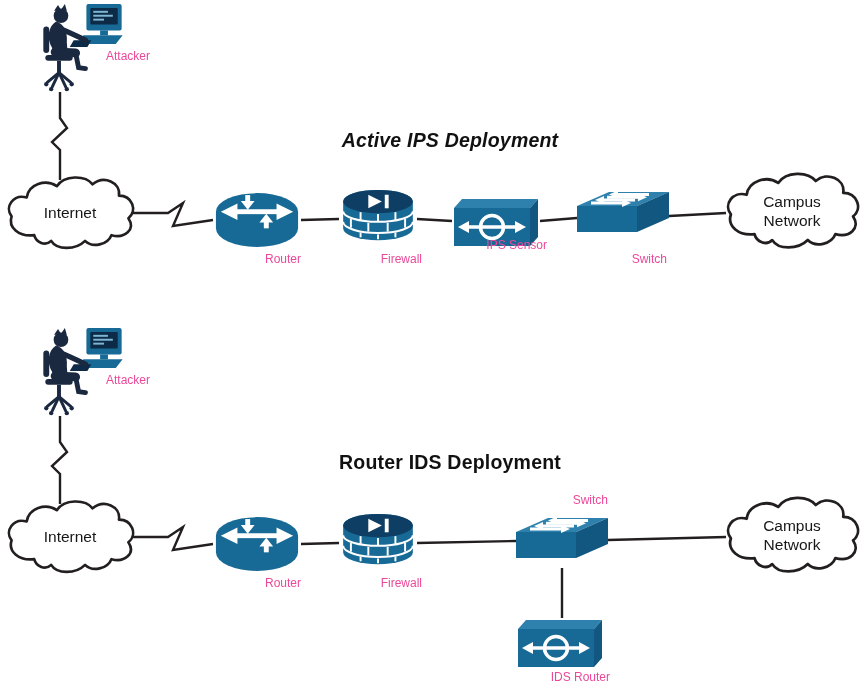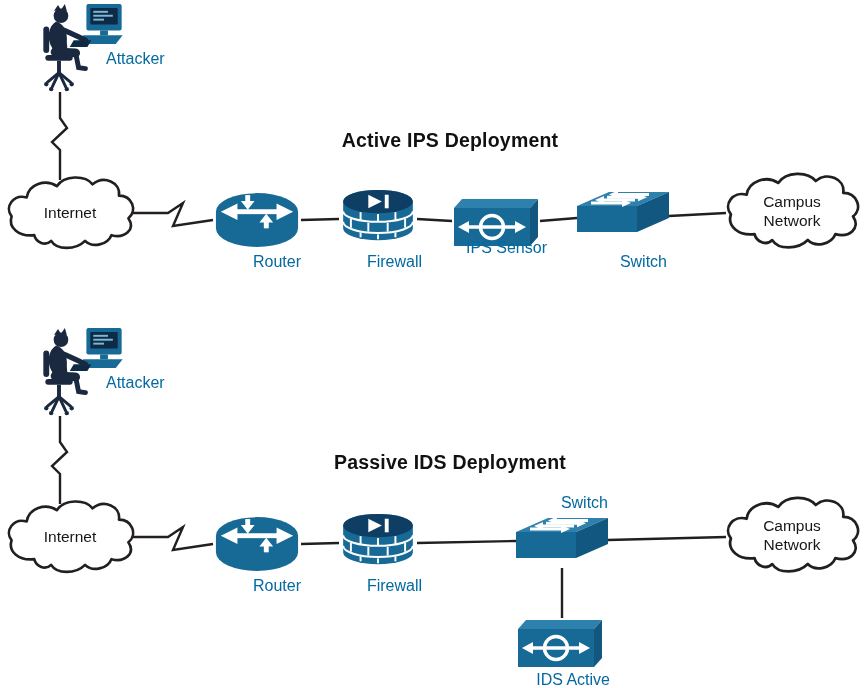--- a/index.html
+++ b/index.html
@@ -3,21 +3,21 @@
 <meta charset="utf-8">
 <style>
   html,body{margin:0;padding:0;background:#fff;}
   #canvas{
     position:relative;width:864px;height:688px;background:#ffffff;
     font-family:"Liberation Sans","DejaVu Sans",sans-serif;color:#1b1b1b;
     overflow:hidden;
   }
   svg.icon{position:absolute;display:block;}
   .label{
-    position:absolute;font-size:16px;line-height:1.15;color:#0369a1;
+    position:absolute;font-size:12px;line-height:1.15;color:#ec4899;
     white-space:nowrap;
   }
   .label.center{text-align:right;white-space:normal;}
   .cloud-label{
     position:absolute;display:flex;align-items:center;justify-content:center;
     text-align:center;font-size:15.5px;line-height:1.2;color:#161616;
   }
   .cloud-label span{display:inline-block;max-width:86px;}
   .title{
     position:absolute;font-weight:bold;font-size:19.5px;text-align:center;
@@ -143,21 +143,21 @@
     <path d="M669,216 L726,213"></path>
 
     <path d="M60,416 L60,442 L67,452 L52,466 L60,474 L60,504"></path>
     <path d="M131,537 L168,537 L183,527 L173,550 L213,544"></path>
     <path d="M301,544 L339,543"></path>
     <path d="M417,543 L516,541"></path>
     <path d="M608,540 L726,537"></path>
     <path d="M562,568 L562,618"></path>
   </svg>
 
-  <div class="title" style="left:230px;top:129px;width:440px;">Active IPS Deployment</div>
+  <div class="title" style="left:230px;top:129px;width:440px;font-style:italic;">Active IPS Deployment</div>
 
   <svg class="icon" style="left:40px;top:3px;" width="84" height="93">
       <use href="#sym-attacker"></use>
     </svg>
   <div class="label" style="left:106px;top:50px;">Attacker</div>
 
   <svg class="icon" style="left:4px;top:173px;" width="132" height="81">
       <use href="#sym-cloud"></use>
     </svg>
   <div class="cloud-label" style="left:4px;top:173px;width:132px;height:81px;">
@@ -184,21 +184,21 @@
     </svg>
   <div class="label center" style="left:579px;top:253px;width:88px;">Switch</div>
 
   <svg class="icon" style="left:723px;top:169px;" width="138" height="85">
       <use href="#sym-cloud"></use>
     </svg>
   <div class="cloud-label" style="left:723px;top:169px;width:138px;height:85px;">
       <span>Campus Network</span>
     </div>
 
-  <div class="title" style="left:230px;top:451px;width:440px;">Passive IDS Deployment</div>
+  <div class="title" style="left:230px;top:451px;width:440px;">Router IDS Deployment</div>
 
   <svg class="icon" style="left:40px;top:327px;" width="84" height="93">
       <use href="#sym-attacker"></use>
     </svg>
   <div class="label" style="left:106px;top:374px;">Attacker</div>
 
   <svg class="icon" style="left:4px;top:497px;" width="132" height="81">
       <use href="#sym-cloud"></use>
     </svg>
   <div class="cloud-label" style="left:4px;top:497px;width:132px;height:81px;">
@@ -223,15 +223,15 @@
   <svg class="icon" style="left:723px;top:493px;" width="138" height="85">
       <use href="#sym-cloud"></use>
     </svg>
   <div class="cloud-label" style="left:723px;top:493px;width:138px;height:85px;">
       <span>Campus Network</span>
     </div>
 
   <svg class="icon" style="left:516px;top:617px;" width="88" height="52">
       <use href="#sym-sensor"></use>
     </svg>
-  <div class="label center" style="left:510px;top:671px;width:100px;">IDS Active</div>
+  <div class="label center" style="left:510px;top:671px;width:100px;">IDS Router</div>
 
 </div>
 
 </body></html>

